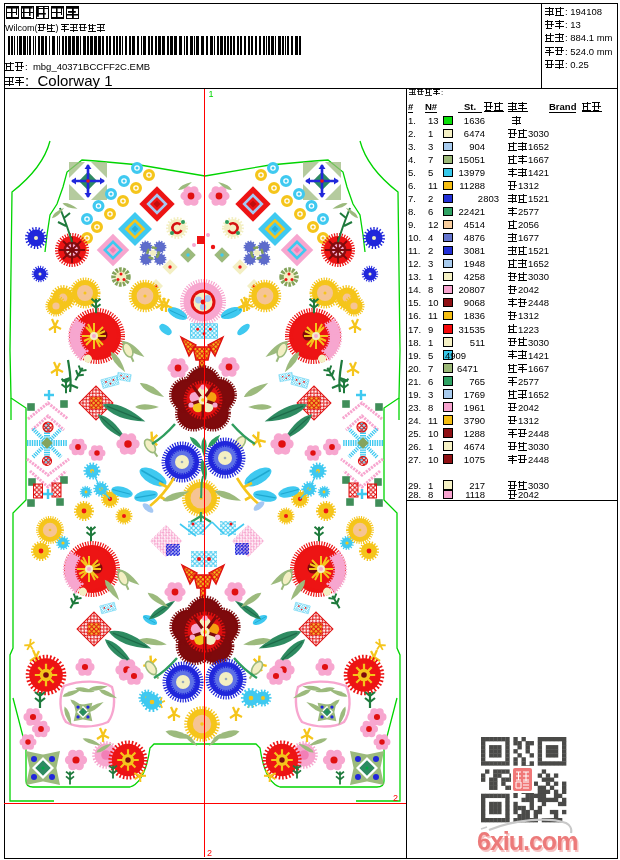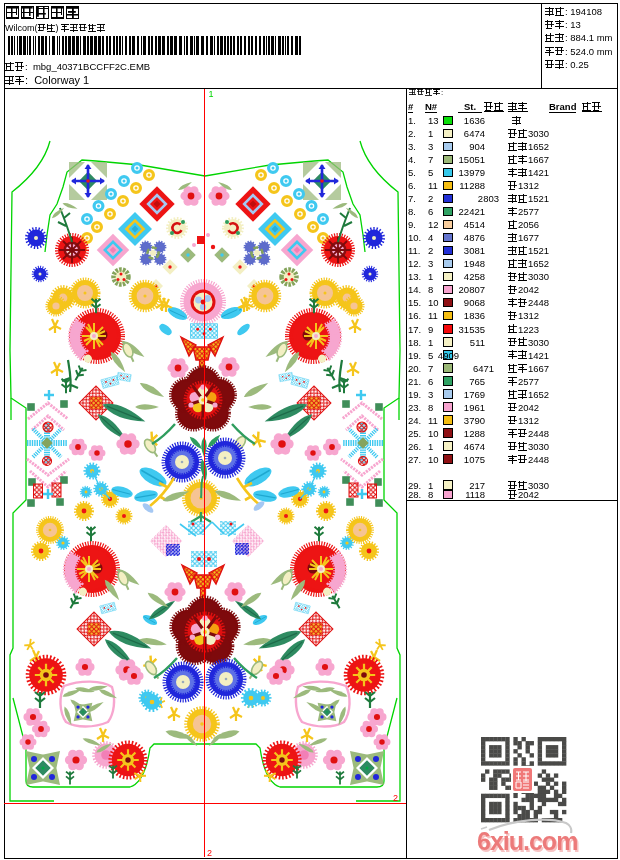--- a/index.html
+++ b/index.html
@@ -861,21 +861,21 @@
 <path d="M489,830 C515,819 549,817 566,823 C570,825 572,829 571,833" stroke="#c9c9c9" stroke-width="2.2" fill="none"></path>
     <path d="M481,829 l6,-2" stroke="#c9c9c9" stroke-width="1.5"></path>
 </svg>
 
 <div class="abs" style="left:6px;top:4px;height:15px"><i class="h h1 c13"></i><i class="h h2 c13"></i><i class="h h3 c13"></i><i class="h h1 c13"></i><i class="h h4 c13"></i></div>
 
 <div class="abs" style="left:5px;top:23px;font-size:9px;line-height:10px">Wilcom(<span style="letter-spacing:0"><i class="h h2 c8"></i><i class="h h3 c8"></i></span>) <i class="h h4 c8"></i><i class="h h1 c8"></i><i class="h h2 c8"></i><i class="h h3 c8"></i><i class="h h1 c8"></i></div>
 
 <div class="abs" style="left:5px;top:61px;font-size:9.5px;line-height:11px"><i class="h h3 c9"></i><i class="h h2 c9"></i>:&nbsp; mbg_40371BCCFF2C.EMB</div>
 
-<div class="abs" style="left:5px;top:75px;font-size:11px;line-height:11px"><i class="h h1 c9"></i><i class="h h4 c9"></i>:&nbsp; Colorway 1</div>
+<div class="abs" style="left:5px;top:75px;font-size:15px;line-height:11px"><i class="h h1 c9"></i><i class="h h4 c9"></i>:&nbsp; Colorway 1</div>
 
 <div class="abs" style="left:545px;top:5px;font-size:9.5px;line-height:13.2px">
 <i class="h h1 c9"></i><i class="h h3 c9"></i>: 194108<br><i class="h h2 c9"></i><i class="h h4 c9"></i>: 13<br><i class="h h3 c9"></i><i class="h h1 c9"></i>: 884.1 mm<br><i class="h h4 c9"></i><i class="h h2 c9"></i>: 524.0 mm<br><i class="h h2 c9"></i><i class="h h1 c9"></i>: 0.25
 </div>
 
 <div class="abs" style="left:409px;top:88px;font-size:8px;line-height:9px"><i class="h h1 c7"></i><i class="h h2 c7"></i><i class="h h3 c7"></i><i class="h h4 c7"></i>:</div>
 
 <div class="abs" style="left:0;top:101px;width:620px;font-size:9.5px;font-weight:bold;line-height:11px">
 <span class="abs" style="left:408px;border-bottom:1px solid #000">#</span>
 <span class="abs" style="left:425px;border-bottom:1px solid #000">N#</span>
@@ -1009,28 +1009,28 @@
 <span class="abs" style="left:408px">18.</span>
 <span class="abs" style="left:428px">1</span>
 <span class="sw" style="left:443px;background:#F5F1C5"></span>
 <span class="abs" style="left:450px;width:35px;text-align:right">511</span>
 <span class="abs" style="left:508px"><i class="h h2 c9"></i><i class="h h3 c9"></i>3030</span>
 </div>
 <div class="row" style="top:348.5px">
 <span class="abs" style="left:408px">19.</span>
 <span class="abs" style="left:428px">5</span>
 <span class="sw" style="left:443px;background:#35C8EA"></span>
-<span class="abs" style="left:424px;width:35px;text-align:right">4909</span>
+<span class="abs" style="left:438px;width:35px;text-align:center">4909</span>
 <span class="abs" style="left:508px"><i class="h h4 c9"></i><i class="h h1 c9"></i>1421</span>
 </div>
 <div class="row" style="top:361.6px">
 <span class="abs" style="left:408px">20.</span>
 <span class="abs" style="left:428px">7</span>
 <span class="sw" style="left:443px;background:#9BB877"></span>
-<span class="abs" style="left:473px;width:35px;text-align:left">6471</span>
+<span class="abs" style="left:450px;width:35px;text-align:center">6471</span>
 <span class="abs" style="left:508px"><i class="h h3 c9"></i><i class="h h4 c9"></i>1667</span>
 </div>
 <div class="row" style="top:374.6px">
 <span class="abs" style="left:408px">21.</span>
 <span class="abs" style="left:428px">6</span>
 <span class="sw" style="left:443px;background:#2FA263"></span>
 <span class="abs" style="left:450px;width:35px;text-align:right">765</span>
 <span class="abs" style="left:508px"><i class="h h4 c9"></i>2577</span>
 </div>
 <div class="row" style="top:387.6px">

